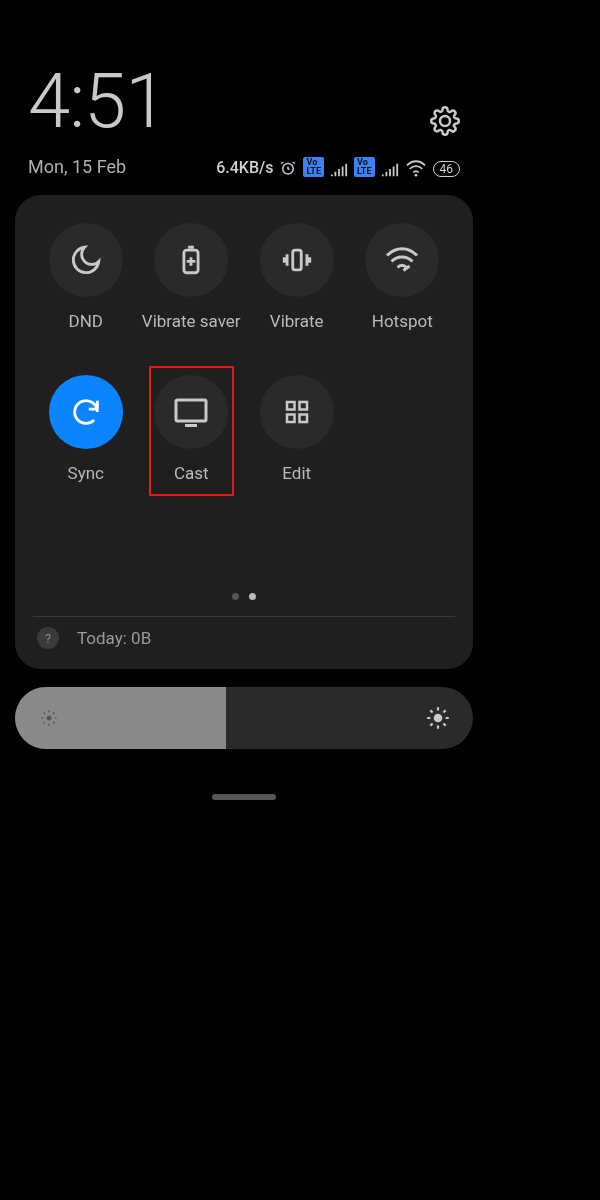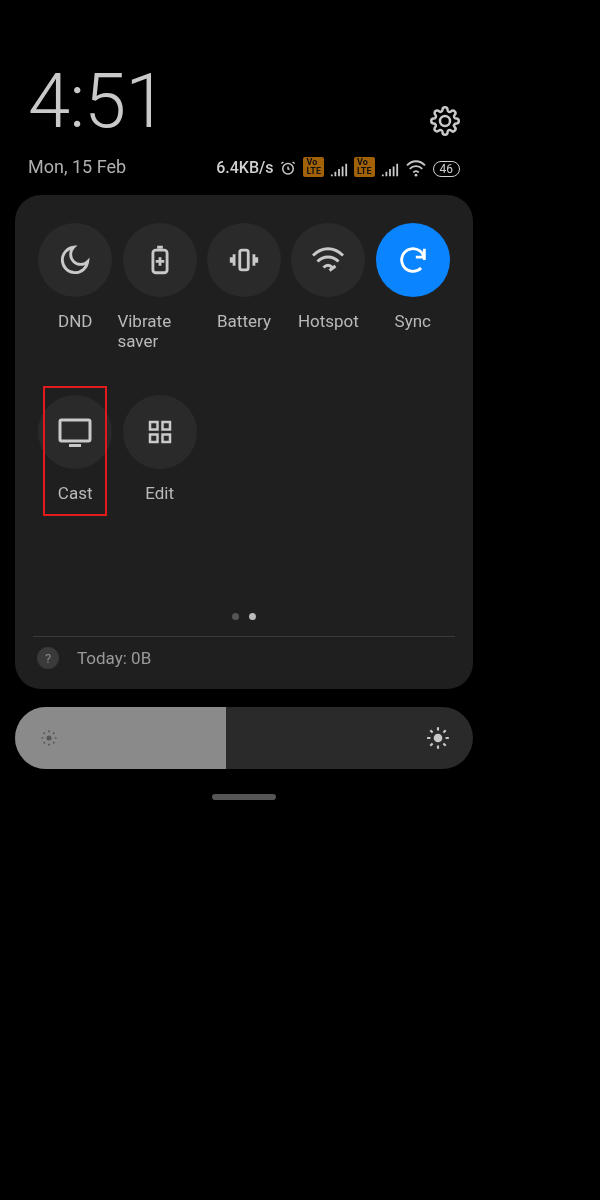--- a/index.html
+++ b/index.html
@@ -14,31 +14,31 @@
   .screen { width: 488px; height: 1200px; position: relative; }
 
   
   .status-top { display: flex; align-items: flex-end; justify-content: space-between; padding: 56px 28px 0 28px; }
   .time { font-size: 76px; font-weight: 300; color: #c9c9c9; letter-spacing: -1px; }
   .settings-gear { margin-bottom: 10px; }
 
   .status-row2 { display: flex; align-items: center; justify-content: space-between; padding: 10px 28px 0 28px; font-size: 18px; color: #b0b0b0; }
   .status-right { display: flex; align-items: flex-end; gap: 6px; }
   .net-speed { font-size: 16px; font-weight: 500; color: #d0d0d0; }
-  .lte-badge { background:#a16207; color:#111; font-size:9px; font-weight:700; padding:1px 3px; border-radius:2px; line-height:1; }
+  .lte-badge { background:#3b82f6; color:#111; font-size:9px; font-weight:700; padding:1px 3px; border-radius:2px; line-height:1; }
   .batt-pill { border:1.5px solid #d0d0d0; border-radius:10px; padding:0 6px; font-size:12px; font-weight:400; color:#d0d0d0; }
 
   
   .panel {
     margin: 18px 15px 0 15px;
     background: #1f1f1f;
     border-radius: 26px;
     padding: 28px 18px 14px 18px;
   }
-  .grid { display: grid; grid-template-columns: repeat(5, 1fr); row-gap: 44px; column-gap: 0; }
+  .grid { display: grid; grid-template-columns: repeat(4, 1fr); row-gap: 44px; column-gap: 0; }
   .tile { display: flex; flex-direction: column; align-items: center; gap: 14px; position: relative; }
 
   .tile-circle {
     width: 74px; height: 74px; border-radius: 50%;
     background: #2a2a2a;
     display: flex; align-items: center; justify-content: center;
   }
   .tile-circle.active { background: #0a84ff; }
   .tile-circle.active svg * { stroke: #fff; }
 
@@ -146,21 +146,21 @@
         <div class="tile-label">Vibrate saver</div>
       </div>
 
       <div class="tile">
         <div class="tile-circle">
           <svg width="34" height="34" viewBox="0 0 24 24">
               <rect class="ic" x="9" y="5" width="6" height="14" rx="1.5"></rect>
               <path class="ic" stroke-width="2.5" d="M5 8v8M3 10v4M19 8v8M21 10v4"></path>
             </svg>
         </div>
-        <div class="tile-label">Battery</div>
+        <div class="tile-label">Vibrate</div>
       </div>
 
       <div class="tile">
         <div class="tile-circle">
           <svg width="36" height="30" viewBox="0 0 24 20">
               <path class="ic" d="M2 7c6-6 14-6 20 0M5 11c4-4 10-4 14 0M9 15c2-2 4-2 6 0"></path>
               <path class="ic" d="M13 17l4-3"></path>
             </svg>
         </div>
         <div class="tile-label">Hotspot</div>

